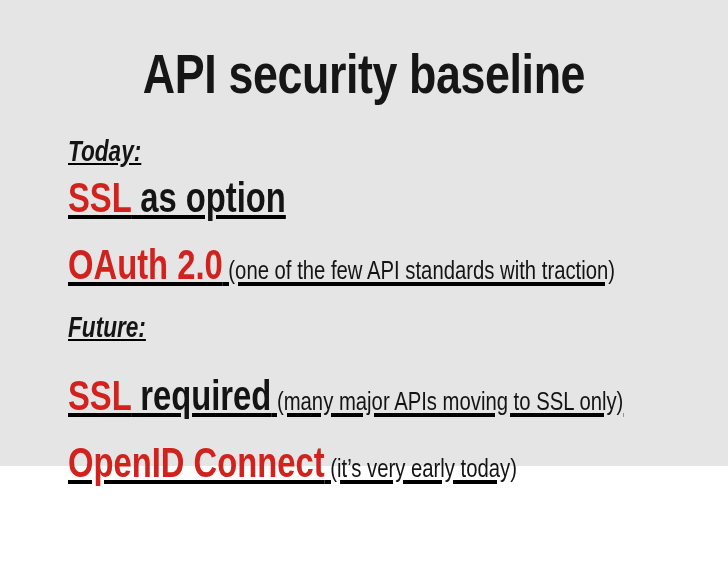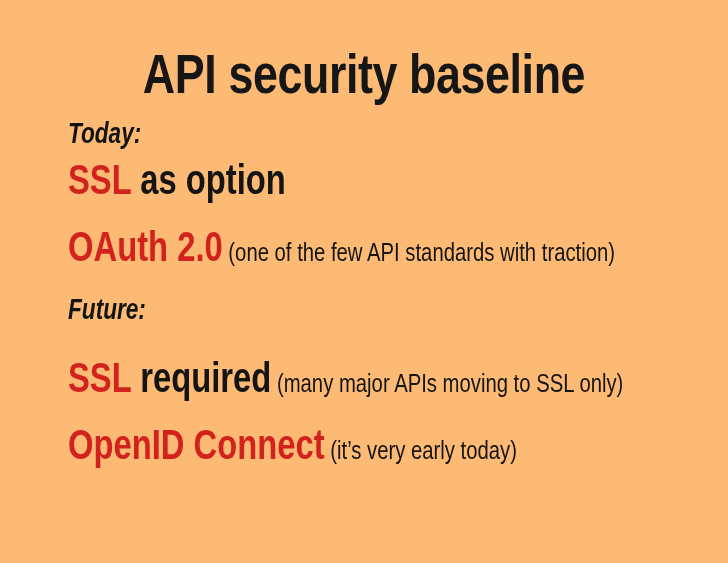--- a/index.html
+++ b/index.html
@@ -10,22 +10,22 @@
     width: 728px;
     height: 563px;
     background: #ffffff;
     font-family: "Liberation Sans", "DejaVu Sans", sans-serif;
     overflow: hidden;
   }
 
   .slide {
     position: relative;
     width: 728px;
-    height: 563px;
-    background: #fdba74;
+    height: 466px;
+    background: #e5e5e5;
     box-sizing: border-box;
   }
 
   
   .slide-title {
     position: absolute;
     left: 0;
     top: 44px;
     width: 728px;
     text-align: center;
@@ -37,22 +37,23 @@
     letter-spacing: -0.5px;
     transform: scaleX(0.80);
     transform-origin: 50% 50%;
     white-space: nowrap;
   }
 
   
   .body-block {
     position: absolute;
     left: 68px;
-    top: 116px;
+    top: 134px;
     width: 640px;
+    text-decoration: underline;
   }
 
   .line {
     white-space: nowrap;
     transform-origin: 0% 50%;
   }
 
   
   .line.label {
     font-family: "Liberation Sans Narrow", "Liberation Sans", "DejaVu Sans Condensed", sans-serif;

